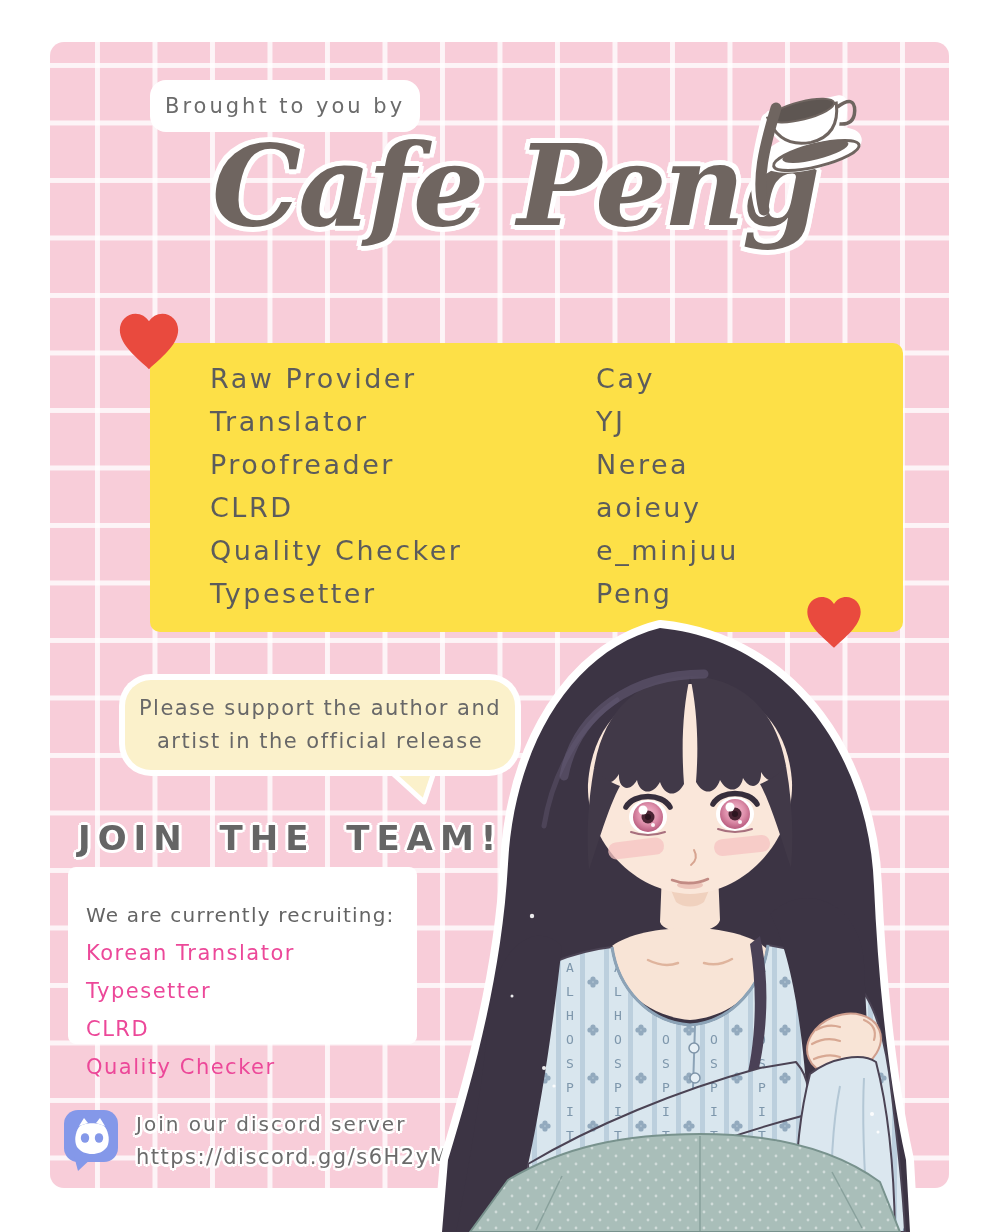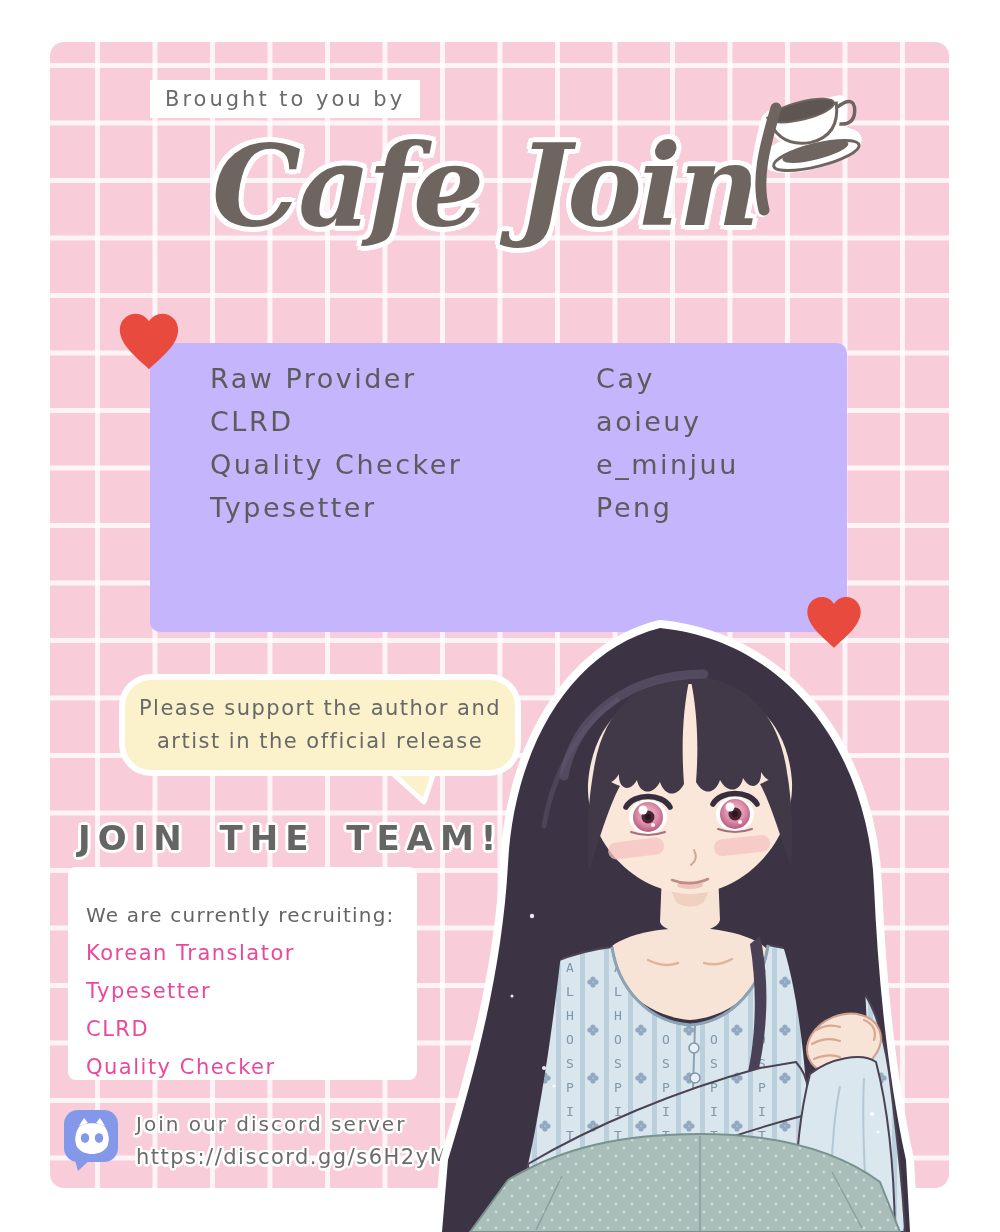--- a/index.html
+++ b/index.html
@@ -7,74 +7,74 @@
        font-family:"DejaVu Sans","Liberation Sans",sans-serif;}
 
   
   .panel{position:absolute;left:50px;top:42px;width:899px;height:1146px;
     border-radius:14px;background-color:#F8CDD9;
     background-image:
       linear-gradient(to right, rgba(255,255,255,.78) 4.5px, transparent 4.5px),
       linear-gradient(to bottom, rgba(255,255,255,.78) 4.5px, transparent 4.5px);
     background-size:57.5px 57.5px;background-position:45px 0px,0px 21px;z-index:0;}
 
-  .tagline{position:absolute;left:150px;top:80px;background:#fff;border-radius:1px;
-    padding:7px 15px;font-size:21px;letter-spacing:3px;color:#6B6B6B;z-index:2;text-align:center;}
+  .tagline{position:absolute;left:150px;top:80px;background:#fff;border-radius:16px;
+    padding:14px 15px;font-size:21px;letter-spacing:3px;color:#6B6B6B;z-index:2;text-align:center;}
 
   .title{position:absolute;left:212px;top:120px;z-index:2;
     font-family:"DejaVu Serif","Liberation Serif",serif;font-style:italic;font-weight:bold;
     font-size:112px;color:#6F6560;letter-spacing:-3px;white-space:nowrap;
     text-shadow:5px 0 #fff,-5px 0 #fff,0 5px #fff,0 -5px #fff,
                 4px 4px #fff,-4px 4px #fff,4px -4px #fff,-4px -4px #fff;}
 
   .cup{position:absolute;left:740px;top:78px;z-index:3;}
 
   .heart{position:absolute;z-index:3;}
   .heart1{left:114px;top:306px;}
   .heart2{left:802px;top:588px;}
 
-  .credits-box{position:absolute;left:150px;top:343px;width:697px;height:289px;
-    background:#c4b5fd;border-radius:10px;z-index:2;padding:14px 0 0 60px;box-sizing:border-box;}
+  .credits-box{position:absolute;left:150px;top:343px;width:753px;height:289px;
+    background:#fde047;border-radius:10px;z-index:2;padding:14px 0 0 60px;box-sizing:border-box;}
   .credit-row{height:43px;line-height:43px;font-size:27px;color:#5C5C5C;letter-spacing:2.5px;}
   .credit-role{display:inline-block;width:375px;}
   .credit-name{display:inline-block;}
 
   .bubble{position:absolute;left:125px;top:680px;width:390px;height:90px;
     background:#FBF1CB;border-radius:26px;box-shadow:0 0 0 6px #fff;z-index:4;
     display:flex;flex-direction:column;justify-content:center;align-items:center;}
   .bubble div{font-size:21px;letter-spacing:1.5px;color:#686868;line-height:33px;}
   .bubble-tail{position:absolute;left:372px;top:758px;z-index:3;}
 
   .join-heading{position:absolute;left:78px;top:818px;z-index:2;
     font-size:34px;font-weight:bold;letter-spacing:7px;word-spacing:12px;color:#656565;
     text-shadow:3px 0 #fff,-3px 0 #fff,0 3px #fff,0 -3px #fff,
                 2px 2px #fff,-2px 2px #fff,2px -2px #fff,-2px -2px #fff;}
 
-  .recruit-box{position:absolute;left:68px;top:867px;width:349px;height:213px;
+  .recruit-box{position:absolute;left:68px;top:867px;width:349px;height:177px;
     background:#fff;border-radius:8px;z-index:2;padding:36px 0 12px 18px;box-sizing:border-box;}
   .recruit-intro{font-size:20px;letter-spacing:1.2px;color:#646464;margin-bottom:8px;}
   .recruit-item{font-size:21px;letter-spacing:1.5px;color:#ec4899;margin-top:14px;}
 
   .discord-row{position:absolute;left:62px;top:1108px;z-index:2;display:flex;align-items:flex-start;}
   .discord-text{margin-left:14px;color:#6B6B6B;
     text-shadow:2.5px 0 #fff,-2.5px 0 #fff,0 2.5px #fff,0 -2.5px #fff,
                 2px 2px #fff,-2px 2px #fff,2px -2px #fff,-2px -2px #fff;}
   .discord-line1{font-size:20px;letter-spacing:2px;margin-top:4px;}
   .discord-line2{font-size:21px;letter-spacing:1.5px;margin-top:9px;}
 
   .character{position:absolute;left:412px;top:616px;z-index:5;}
 </style>
 </head>
 <body>
 
 <div class="panel"></div>
 
 <div class="tagline">Brought to you by</div>
 
-<div class="title">Cafe Join</div>
+<div class="title">Cafe Peng</div>
 
 <svg class="cup" width="160" height="150" viewBox="0 0 160 150">
   <g stroke="#fff" stroke-width="14" fill="#fff" stroke-linejoin="round" stroke-linecap="round">
     <ellipse cx="72" cy="72" rx="44" ry="12" transform="rotate(-14 72 72)"></ellipse>
     <path d="M34,30 Q38,62 70,64 Q100,64 104,32 Z" transform="rotate(-14 70 45)"></path>
     <path d="M28,42 C18,80 14,106 22,132"></path>
   </g>
   <g transform="rotate(-14 72 60)">
     <ellipse cx="72" cy="78" rx="44" ry="11" fill="#fff" stroke="#6F6560" stroke-width="3"></ellipse>
     <ellipse cx="72" cy="74" rx="34" ry="8" fill="#6F6560"></ellipse>
@@ -89,20 +89,28 @@
   <path d="M12 21C8.2 17.4 2 12.8 2 7.6 2 4.4 4.4 2 7.4 2c1.9 0 3.6 1 4.6 2.6C13 3 14.7 2 16.6 2 19.6 2 22 4.4 22 7.6c0 5.2-6.2 9.8-10 13.4z" fill="#E94A3E"></path>
 </svg>
 <svg class="heart heart2" width="64" height="66" viewBox="0 0 24 22">
   <path d="M12 21C8.2 17.4 2 12.8 2 7.6 2 4.4 4.4 2 7.4 2c1.9 0 3.6 1 4.6 2.6C13 3 14.7 2 16.6 2 19.6 2 22 4.4 22 7.6c0 5.2-6.2 9.8-10 13.4z" fill="#E94A3E"></path>
 </svg>
 
 <div class="credits-box">
   <div class="credit-row">
     <span class="credit-role">Raw Provider</span>
     <span class="credit-name">Cay</span>
+  </div>
+  <div class="credit-row">
+    <span class="credit-role">Translator</span>
+    <span class="credit-name">YJ</span>
+  </div>
+  <div class="credit-row">
+    <span class="credit-role">Proofreader</span>
+    <span class="credit-name">Nerea</span>
   </div>
   <div class="credit-row">
     <span class="credit-role">CLRD</span>
     <span class="credit-name">aoieuy</span>
   </div>
   <div class="credit-row">
     <span class="credit-role">Quality Checker</span>
     <span class="credit-name">e_minjuu</span>
   </div>
   <div class="credit-row">

